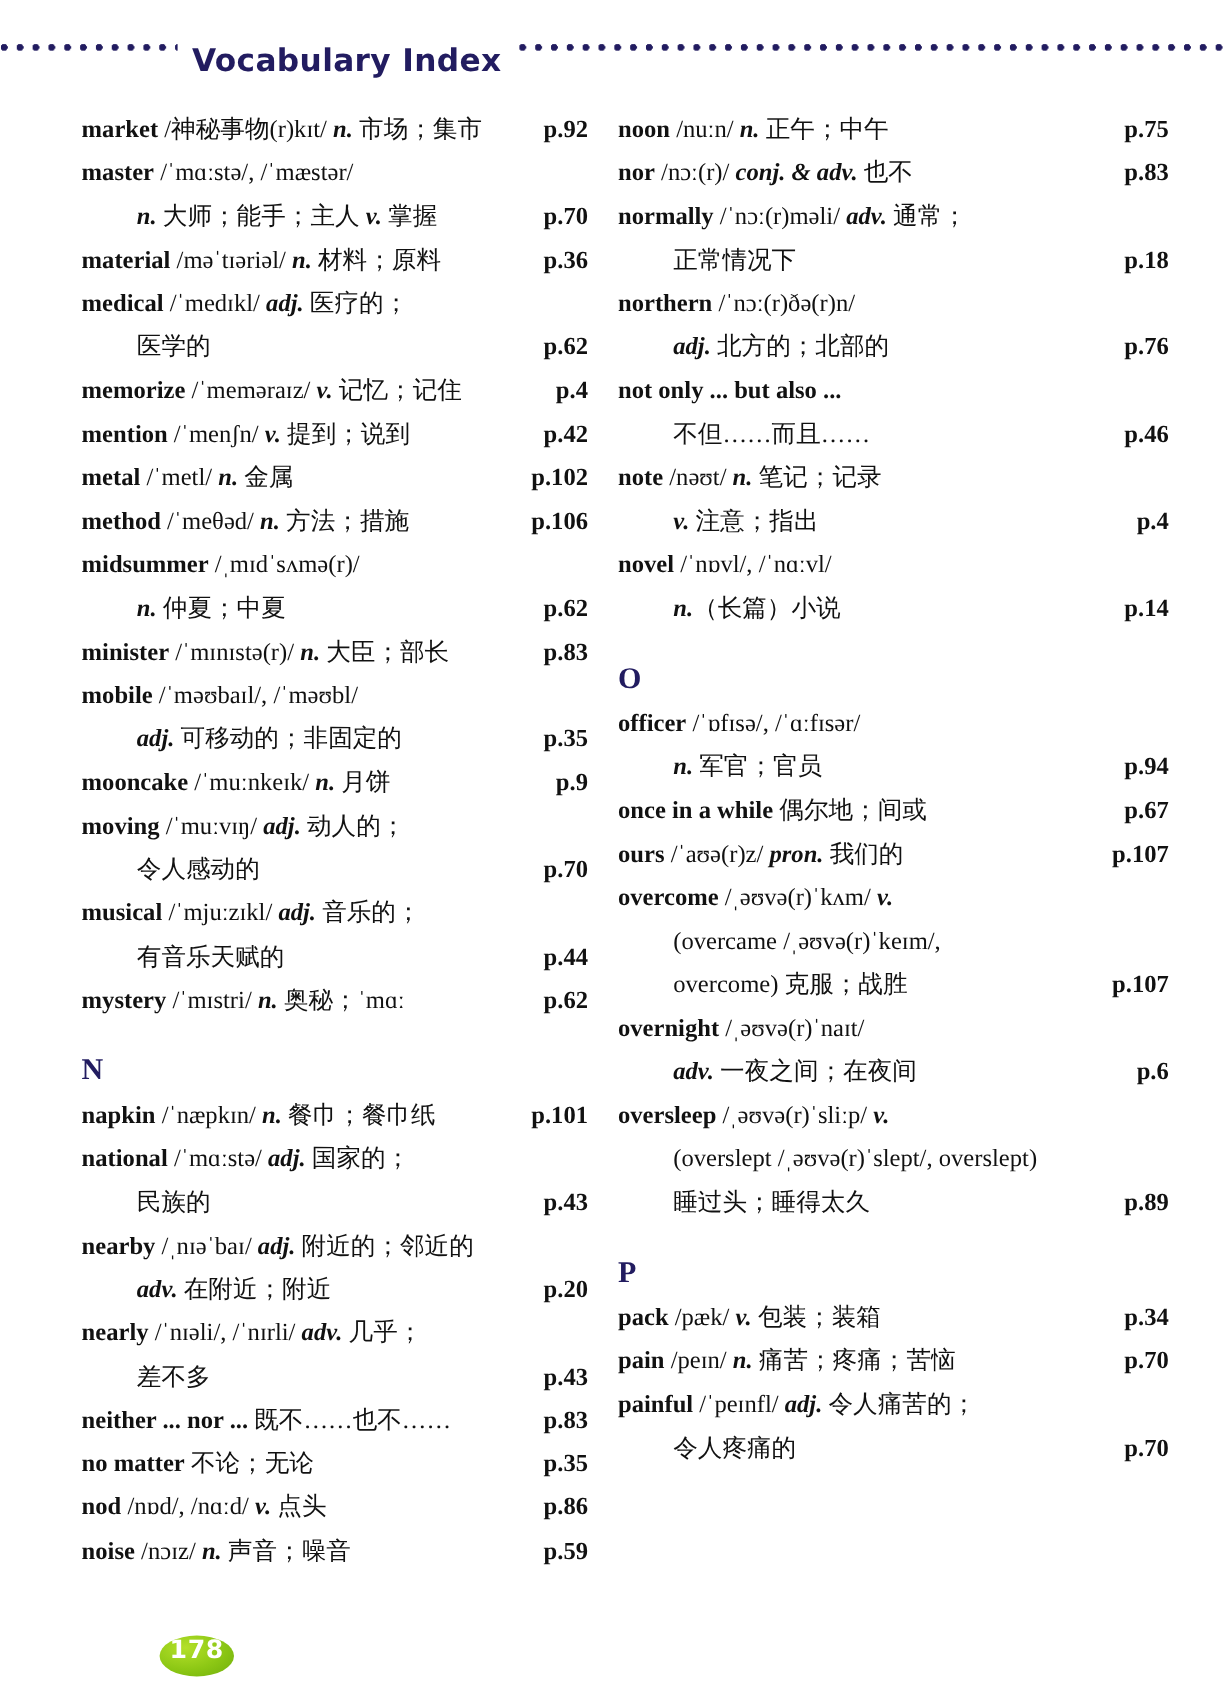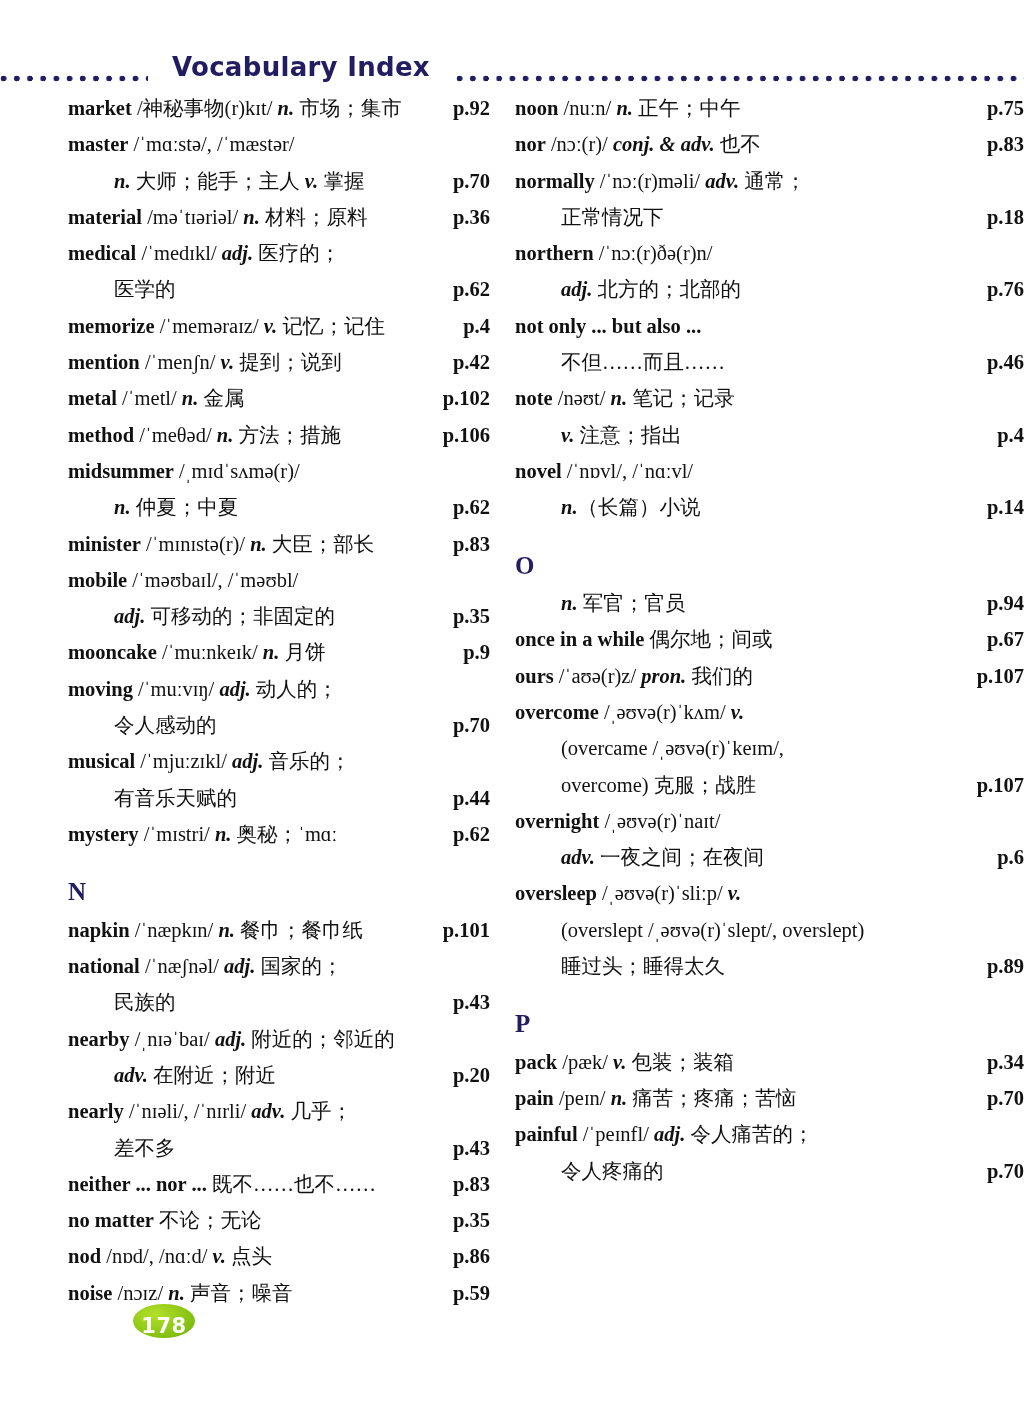--- a/index.html
+++ b/index.html
@@ -17,22 +17,22 @@
   }
 
   
   .page-header {
     position: absolute;
     top: 36px;
     left: 0;
     width: 1024px;
     height: 46px;
     display: flex;
-    align-items: flex-end;
-    gap: 12px;
+    align-items: flex-start;
+    gap: 0;
   }
   .dot-rule {
     height: 7px;
     flex: 0 0 auto;
     background-image: radial-gradient(circle at 3.5px 3.5px, #221c60 2.7px, rgba(255,255,255,0) 3.1px);
     background-size: 13.2px 7px;
     background-repeat: repeat-x;
   }
   .dot-rule.left  { width: 148px; margin-right: 12px; }
   .dot-rule.right { flex: 1 1 auto; margin-left: 14px; margin-right: 0; }
@@ -52,21 +52,21 @@
     left: 0;
     width: 1024px;
     height: 1230px;
     display: flex;
   }
   .column {
     position: relative;
     box-sizing: border-box;
   }
   .column.left  { width: 500px; padding-left: 68px; padding-right: 10px; }
-  .column.right { width: 524px; padding-left: 15px; }
+  .column.right { width: 524px; padding-left: 15px; padding-right: 50px; }
 
   
   .section-letter {
     font-family: "Liberation Serif", serif;
     font-weight: bold;
     font-size: 25px;
     color: #221c60;
     margin-top: 26px;
     margin-bottom: 6px;
     line-height: 1.1;
@@ -97,27 +97,27 @@
   .hw.plain  { font-weight: bold; }
   .ipa       { font-weight: normal; }
   .pos       { font-style: italic; font-weight: bold; }
   .cn        { font-weight: normal; }
   .cont      { font-weight: normal; }
 
   
   .page-badge {
     position: absolute;
     left: 133px;
-    top: 1304px;
+    top: 1363px;
     width: 62px;
     height: 34px;
     border-radius: 50%;
     background: radial-gradient(ellipse at 35% 30%, #b4e02a 0%, #8cc714 55%, #6fae0b 100%);
     display: flex;
-    align-items: flex-end;
+    align-items: flex-start;
     justify-content: center;
   }
   .page-badge span {
     font-family: "DejaVu Sans", sans-serif;
     font-weight: bold;
     font-size: 21px;
     color: #ffffff;
     letter-spacing: 0.5px;
   }
 </style>
@@ -248,21 +248,21 @@
       </div>
       <div class="section-letter">N</div>
       <div class="entry">
         <div class="line">
           <span class="body"><span class="hw plain">napkin</span><span class="ipa"> /ˈnæpkɪn/ </span><span class="pos">n.</span><span class="cn"> 餐巾；餐巾纸</span></span>
           <span class="pageno">p.101</span>
         </div>
       </div>
       <div class="entry">
         <div class="line">
-          <span class="body"><span class="hw">national</span><span class="ipa"> /ˈnæʃnəl/ </span><span class="pos">adj.</span><span class="cn"> 国家的；</span></span>
+          <span class="body"><span class="hw">national</span><span class="ipa"> /ˈmɑːstə/ </span><span class="pos">adj.</span><span class="cn"> 国家的；</span></span>
           <span class="pageno"></span>
         </div>
         <div class="line indent">
           <span class="body"><span class="cn">民族的</span></span>
           <span class="pageno">p.43</span>
         </div>
       </div>
       <div class="entry">
         <div class="line">
           <span class="body"><span class="hw plain">nearby</span><span class="ipa"> /ˌnɪəˈbaɪ/ </span><span class="pos">adj.</span><span class="cn"> 附近的；邻近的</span></span>
@@ -366,20 +366,24 @@
           <span class="body"><span class="hw">novel</span><span class="ipa"> /ˈnɒvl/, /ˈnɑːvl/</span></span>
           <span class="pageno"></span>
         </div>
         <div class="line indent">
           <span class="body"><span class="pos">n.</span><span class="cn">（长篇）小说</span></span>
           <span class="pageno">p.14</span>
         </div>
       </div>
       <div class="section-letter">O</div>
       <div class="entry">
+        <div class="line">
+          <span class="body"><span class="hw">officer</span><span class="ipa"> /ˈɒfɪsə/, /ˈɑːfɪsər/</span></span>
+          <span class="pageno"></span>
+        </div>
         <div class="line indent">
           <span class="body"><span class="pos">n.</span><span class="cn"> 军官；官员</span></span>
           <span class="pageno">p.94</span>
         </div>
       </div>
       <div class="entry">
         <div class="line">
           <span class="body"><span class="hw plain">once in a while</span><span class="cn">  偶尔地；间或</span></span>
           <span class="pageno">p.67</span>
         </div>

